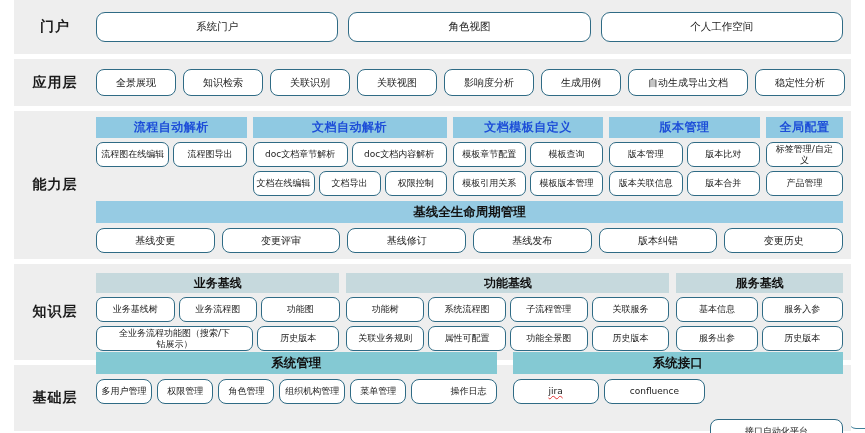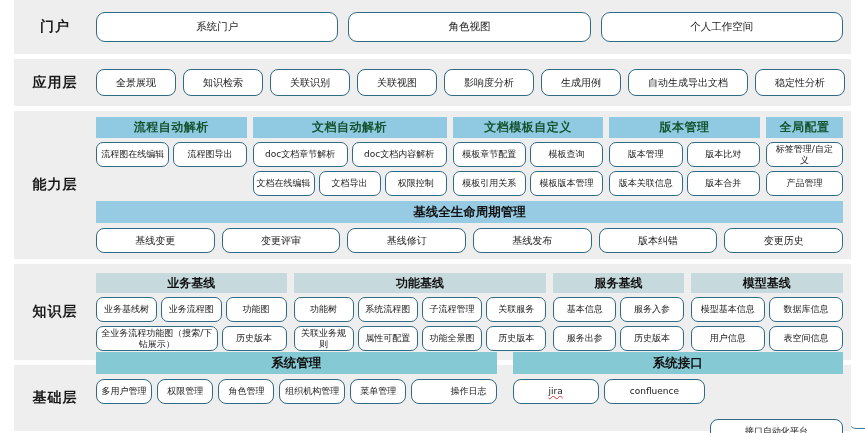--- a/index.html
+++ b/index.html
@@ -67,21 +67,21 @@
     border-radius: 8px;
     padding: 0 19px;
     white-space: nowrap;
   }
 
   
   .cap-grid { display: flex; gap: 6px; }
   .cap-col { display: flex; flex-direction: column; gap: 4px; }
   .cap-head {
     background: #8fc9e2;
-    color: #14532d;
+    color: #1d4ed8;
     font-weight: bold;
     font-size: 12px;
     height: 21px;
     display: flex; align-items: center; justify-content: center;
     letter-spacing: .5px;
   }
   .cap-rows { display: flex; flex-direction: column; gap: 4px; }
   .cap-line { display: flex; gap: 4px; }
   .cap-line .pill { height: 25px; flex: 1 1 0; }
 
@@ -292,31 +292,20 @@
           </div>
           <div class="kn-col" style="flex: 130 1 0px;">
             <div class="kn-head">服务基线</div>
             <div class="kn-line">
               <div class="pill" style="flex: 1 1 0px;">基本信息</div>
               <div class="pill" style="flex: 1 1 0px;">服务入参</div>
             </div>
             <div class="kn-line">
               <div class="pill" style="flex: 1 1 0px;">服务出参</div>
               <div class="pill" style="flex: 1 1 0px;">历史版本</div>
-            </div>
-          </div>
-          <div class="kn-col" style="flex: 152 1 0px;">
-            <div class="kn-head">模型基线</div>
-            <div class="kn-line">
-              <div class="pill" style="flex: 1 1 0px;">模型基本信息</div>
-              <div class="pill" style="flex: 1 1 0px;">数据库信息</div>
-            </div>
-            <div class="kn-line">
-              <div class="pill" style="flex: 1 1 0px;">用户信息</div>
-              <div class="pill" style="flex: 1 1 0px;">表空间信息</div>
             </div>
           </div>
         </div>
     </div>
   </div>
 
   <div class="band" id="band-fd" style="height:66px;">
     <div class="band-label">基础层</div>
     <div class="band-body">
       <div class="fd-grid" id="fd-grid">

